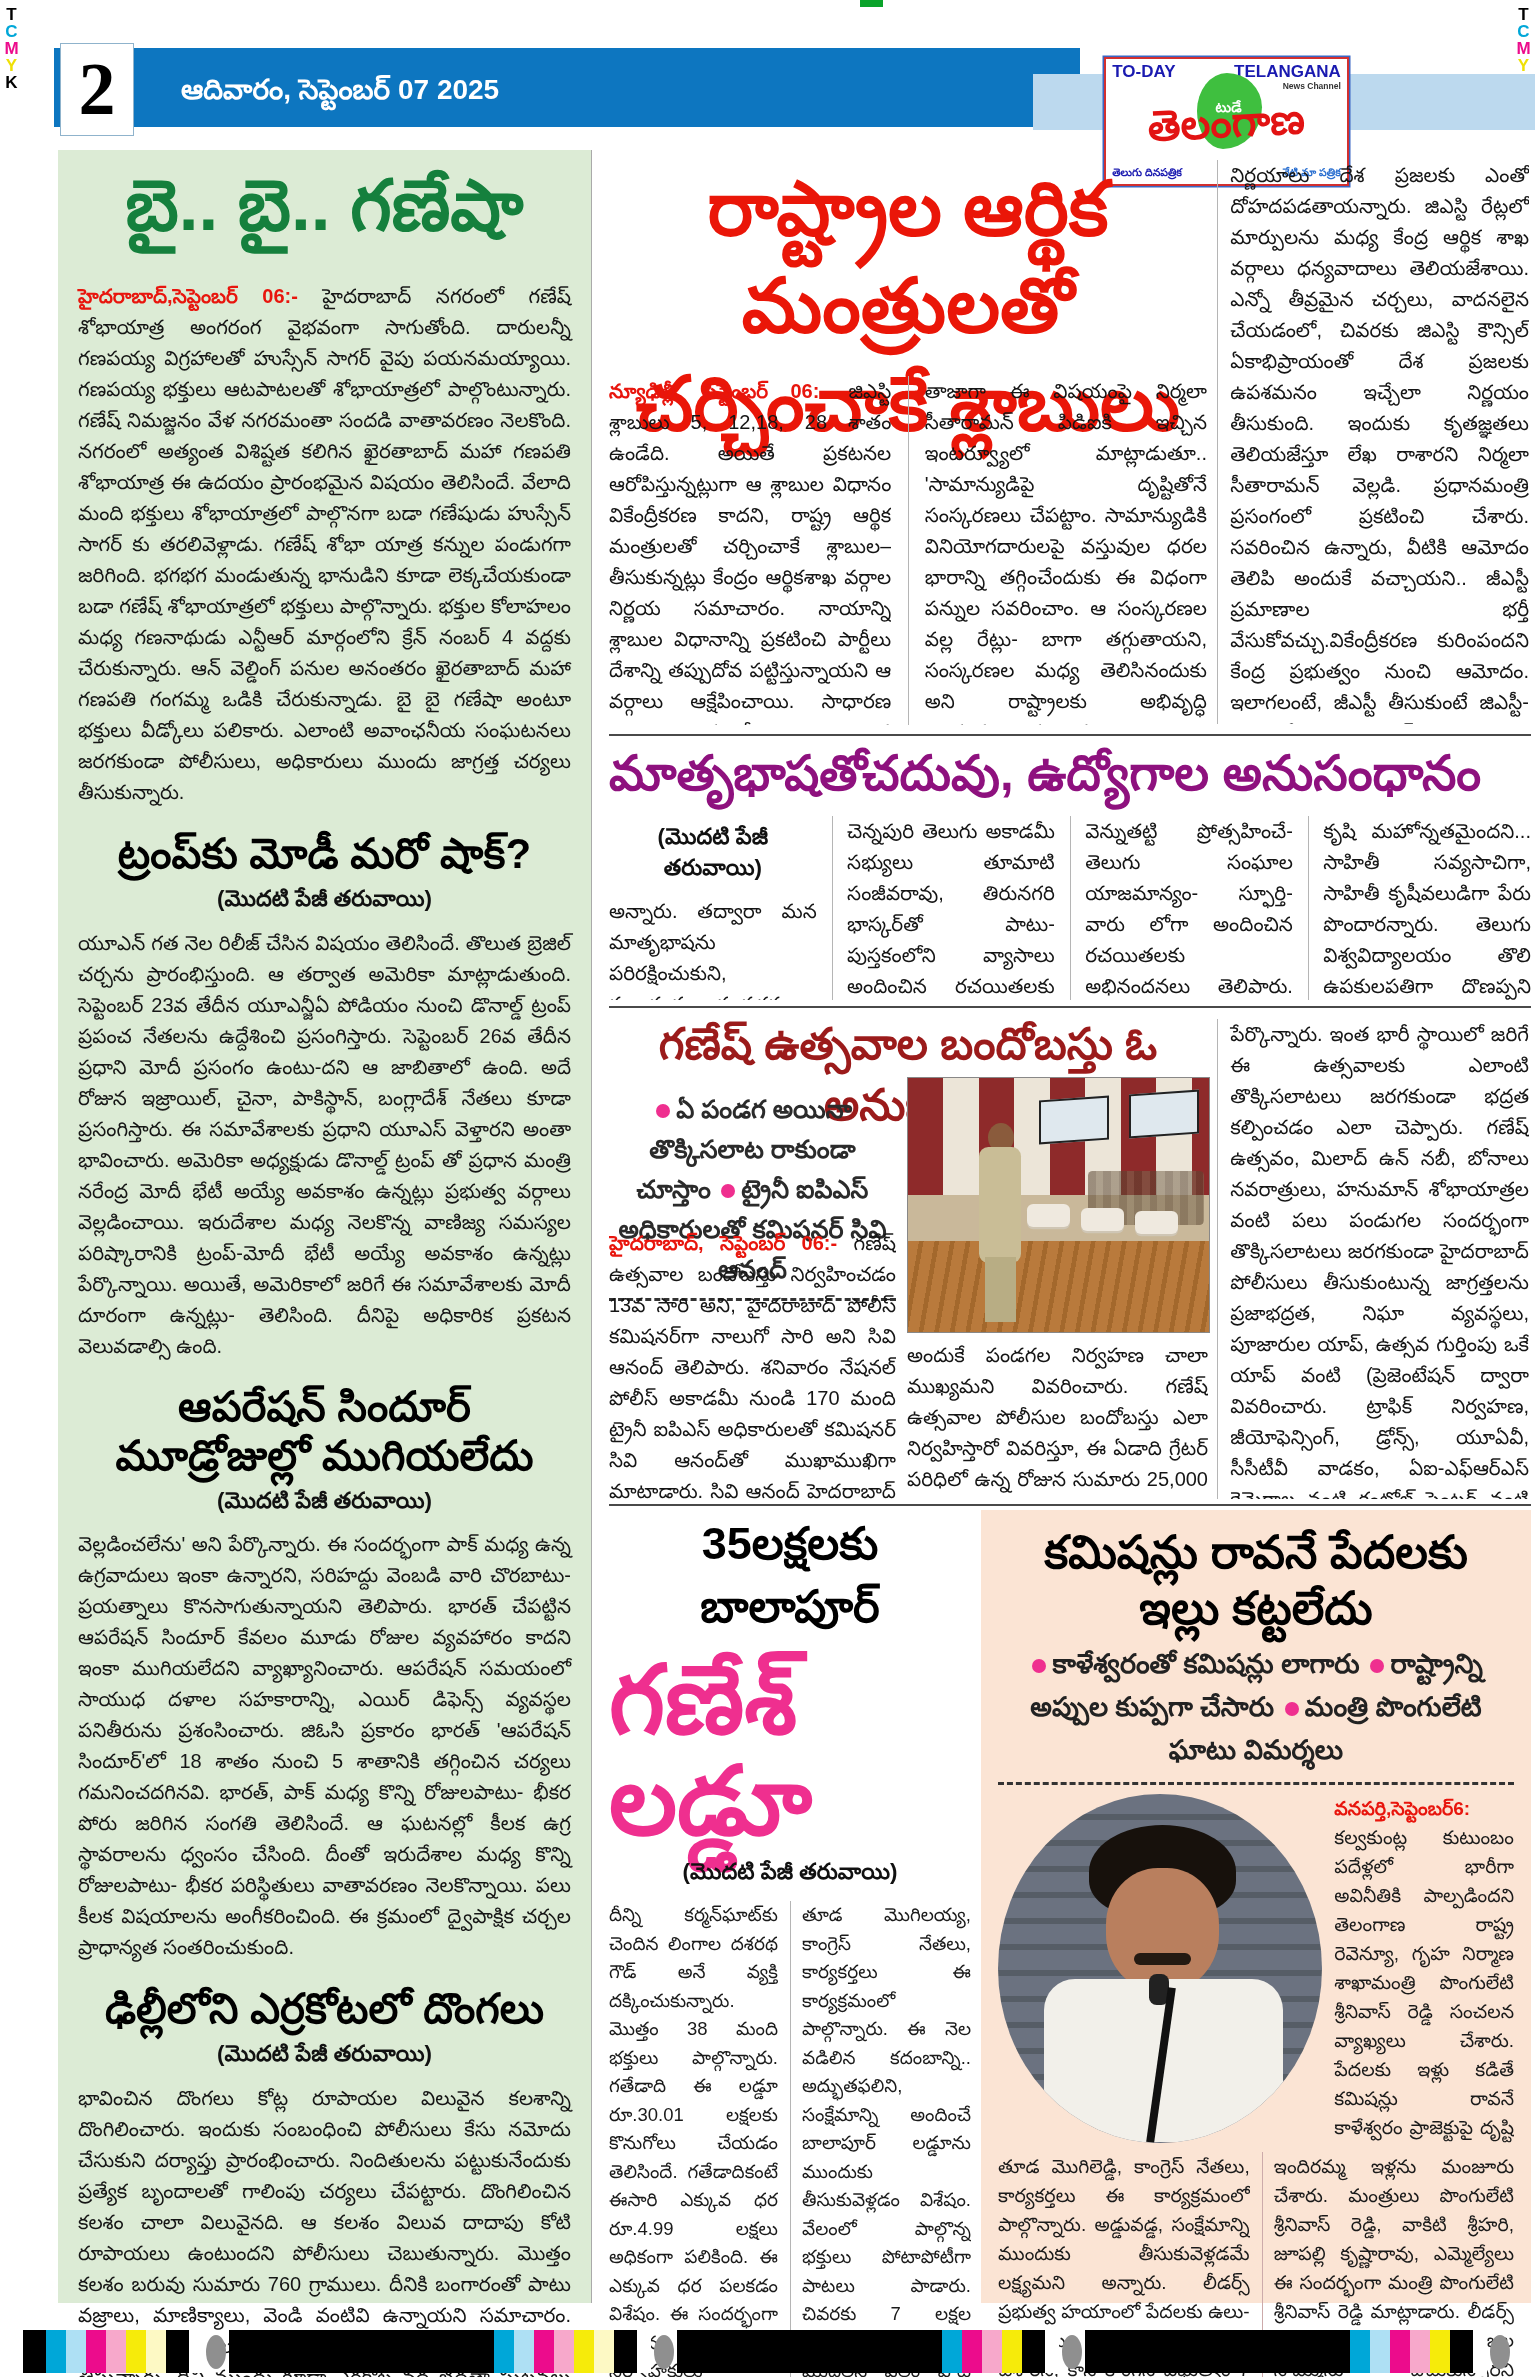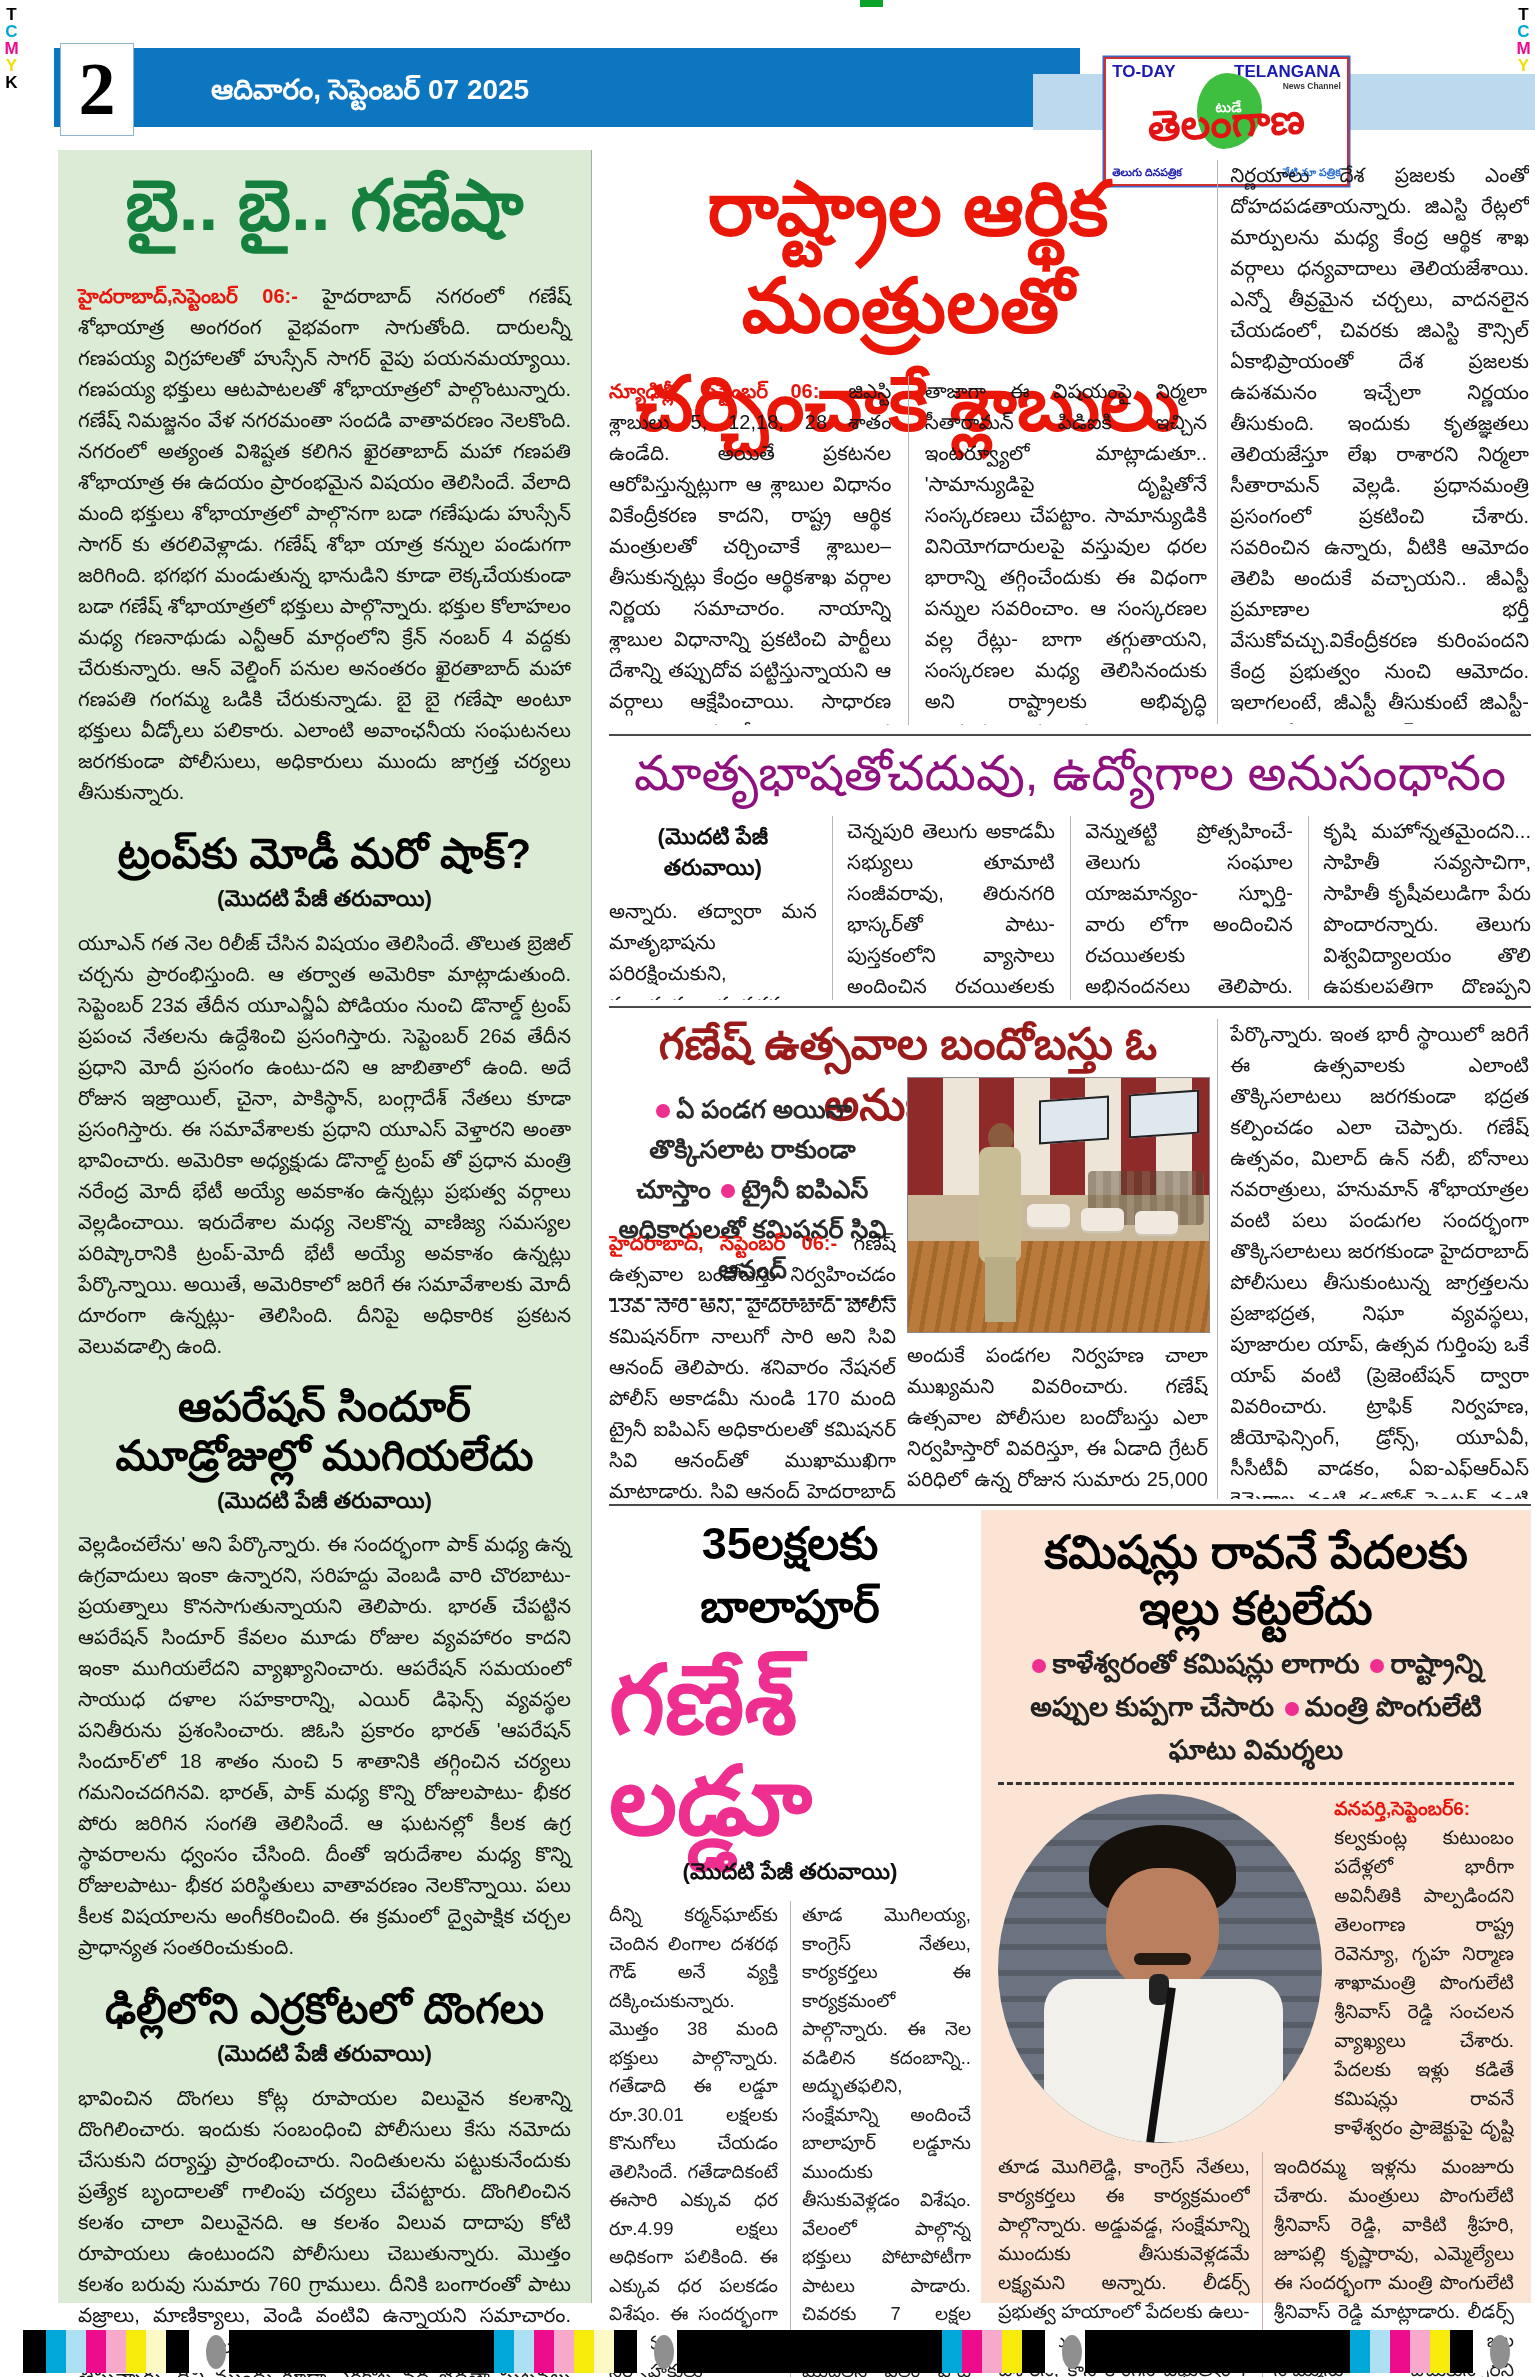--- a/index.html
+++ b/index.html
@@ -10,21 +10,21 @@
               align-items:center;font-weight:bold;font-size:17px;line-height:17px;}
   .edge-left{left:1.5px;} .edge-right{right:1.5px;}
   .m-k{color:#000;} .m-c{color:#00a7d8;} .m-m{color:#ec0c8c;} .m-y{color:#efe006;}
   .green-tick{position:absolute;left:860px;top:0;width:23px;height:7px;background:#0aa32a;}
   
   .header-bar{position:absolute;left:54px;top:48px;width:1026px;height:79px;background:#0d76c0;}
   .light-band{position:absolute;left:1033px;top:74px;width:502px;height:56px;background:#bcd9ee;}
   .page-num-box{position:absolute;left:60px;top:43px;width:72px;height:91px;background:#ffffff;
                 border:1.5px solid #8fb3cc;display:flex;align-items:center;justify-content:center;}
   .page-num{font-family:"Liberation Serif", serif;font-size:74px;font-weight:bold;color:#000;}
-  .header-date{position:absolute;left:211px;top:74px;font-size:28px;font-weight:bold;color:#ffffff;}
+  .header-date{position:absolute;left:181px;top:74px;font-size:28px;font-weight:bold;color:#ffffff;}
   .state-news{position:absolute;left:532px;top:52px;width:509px;text-align:center;
               font-family:"Liberation Serif", serif;font-size:60px;letter-spacing:2.3px;
               color:#d8eaf6;font-weight:bold;}
   .logo-box{position:absolute;left:1104px;top:23px;width:241px;height:125px;background:#ffffff;
             border:2.3px solid #d23030;box-shadow:0 0 0 1.5px #3a66c4;overflow:hidden;margin-top:34px;}
   .logo-row{display:flex;justify-content:space-between;padding:3.1px 6.2px 0 6.2px;}
   .logo-today,.logo-telangana{font-size:17px;font-weight:bold;color:#1a1ab0;}
   .logo-tagline{position:absolute;right:6.2px;top:21.6px;font-size:8.5px;color:#333;font-weight:bold;}
   .logo-map{position:absolute;left:91px;top:14px;width:65px;height:76px;background:#3fbf3f;
             border-radius:46% 54% 60% 40%/50% 45% 55% 50%;}
@@ -47,22 +47,22 @@
   
   .gst-head{position:absolute;left:609px;top:160px;width:598px;text-align:center;
             font-size:76px;line-height:1.28;font-weight:bold;color:#ea1608;}
   .gst-cols{position:absolute;left:609px;top:376px;width:598px;display:flex;gap:17px;}
   .gst-col{width:290px;height:349px;overflow:hidden;}
   .gst-col+.gst-col{border-left:0.8px solid #b5b5b5;padding-left:15.4px;}
   .gst-right{position:absolute;left:1217px;top:160px;width:312px;height:564px;overflow:hidden;
              border-left:0.8px solid #b5b5b5;padding-left:12.3px;box-sizing:border-box;}
   .hrule{position:absolute;left:609px;width:922px;height:1.5px;background:#4a4a4a;}
   
-  .matru-head{position:absolute;left:609px;top:745px;width:922px;text-align:center;
-              font-size:49px;font-weight:normal;color:#8e117e;}
+  .matru-head{position:absolute;left:609px;top:745px;width:922px;text-align:left;
+              font-size:49px;font-weight:bold;color:#8e117e;}
   .matru-cols{position:absolute;left:609px;top:816px;width:922px;display:flex;gap:15.4px;}
   .matru-col{width:218px;height:184px;overflow:hidden;}
   .matru-col+.matru-col{border-left:0.8px solid #b5b5b5;padding-left:14px;}
   
   .bando-head{position:absolute;left:609px;top:1019px;width:598px;text-align:center;
               font-size:44px;font-weight:bold;color:#9b1b1b;}
   .bando-bullets{position:absolute;left:609px;top:1089px;width:287px;text-align:center;
                  font-size:25.4px;line-height:40px;font-weight:bold;color:#2b2b2b;}
   .dot{display:inline-block;width:14px;height:14px;border-radius:50%;background:#ef2f8f;margin:0 6.2px 0 3.1px;}
   .dashdot{border-top:3.1px dashed #333;margin:9.3px 0;}

